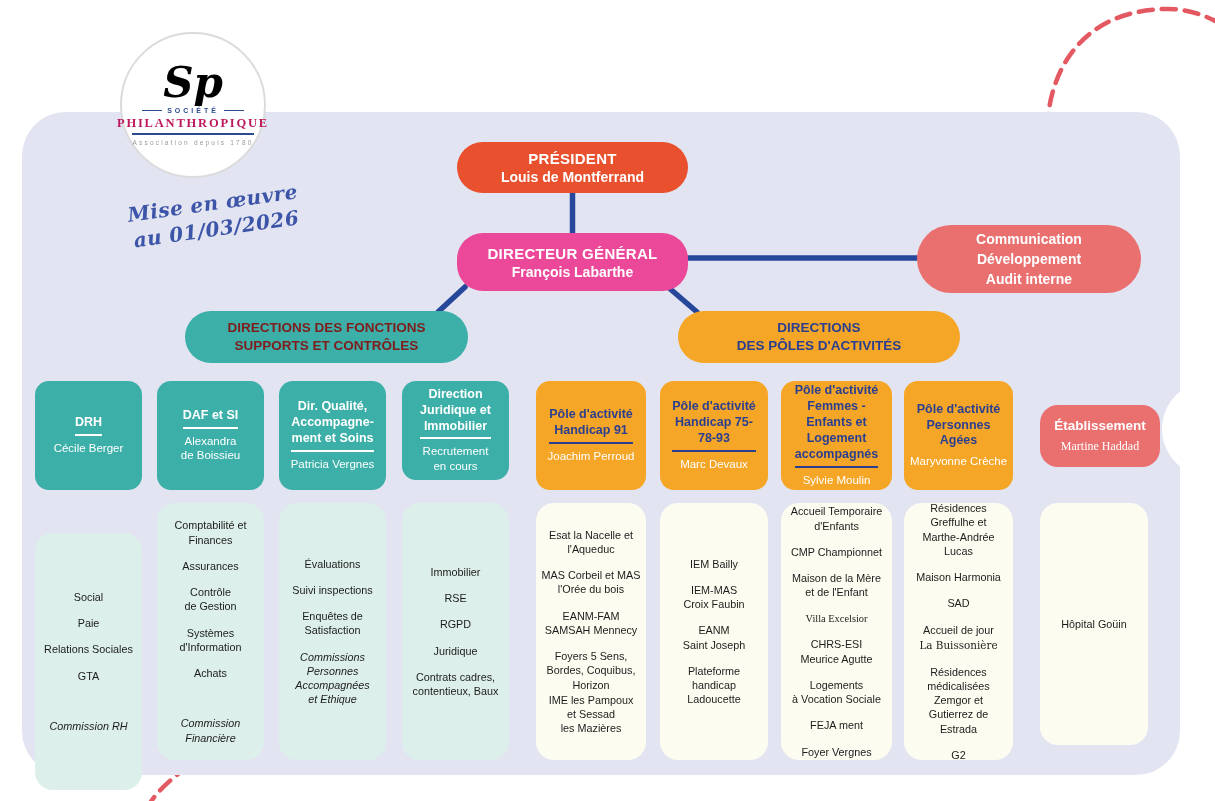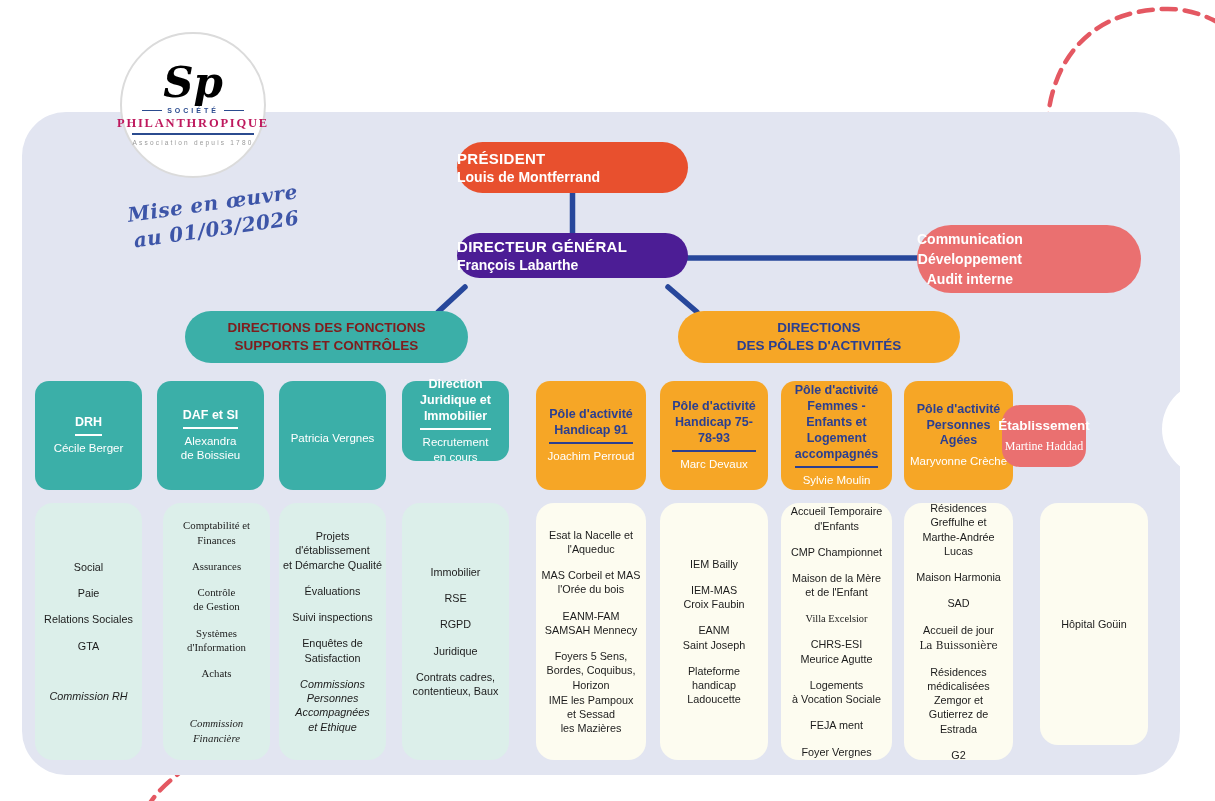--- a/index.html
+++ b/index.html
@@ -16,24 +16,24 @@
   }
   .white-blob {
     position:absolute; left:1162px; top:380px; width:102px; height:98px;
     background:#ffffff; border-radius:50%; z-index:2;
   }
   .connector-svg { position:absolute; left:0; top:0; z-index:3; pointer-events:none; }
 
   
   .node {
     position:absolute; z-index:4; display:flex; flex-direction:column;
-    align-items:flex-start; justify-content:center; text-align:center; color:#fff;
+    align-items:center; justify-content:center; text-align:center; color:#fff;
   }
   .president { left:457px; top:142px; width:231px; height:51px; background:#E8502E; border-radius:26px; }
-  .director  { left:457px; top:233px; width:231px; height:45px; background:#4c1d95; border-radius:26px; }
+  .director  { left:457px; top:233px; width:231px; height:58px; background:#ec4899; border-radius:26px; }
   .node .t { font-size:15px; font-weight:bold; letter-spacing:.3px; }
   .node .n { font-size:14px; font-weight:bold; margin-top:2px; }
   .staff {
     left:917px; top:225px; width:224px; height:68px; background:#EA7070; border-radius:34px;
     font-size:14px; font-weight:bold; line-height:1.45; white-space:pre-line;
   }
   .branch {
     position:absolute; z-index:4; display:flex; align-items:center; justify-content:center;
     text-align:center; font-weight:bold; font-size:13.5px; line-height:1.35;
     white-space:pre-line; border-radius:27px;
@@ -146,61 +146,61 @@
 <div class="branch supports">DIRECTIONS DES FONCTIONS
 SUPPORTS ET CONTRÔLES</div>
 <div class="branch poles">DIRECTIONS
 DES PÔLES D'ACTIVITÉS</div>
 
 <div id="columns">
     <div class="col-header teal" style="left: 35px; top: 381px; width: 107px; height: 109px;">
       <div class="title u">DRH</div>
       <div class="name">Cécile Berger</div>
     </div>
-    <div class="col-list teal" style="left: 35px; top: 503px; width: 107px; height: 257px;">
+    <div class="col-list teal" style="left: 35px; top: 533px; width: 107px; height: 257px;">
       <div class="li">Social</div>
       <div class="li">Paie</div>
       <div class="li">Relations Sociales</div>
       <div class="li">GTA</div>
       <div class="li italic gap">Commission RH</div>
     </div>
     <div class="col-header teal" style="left: 157px; top: 381px; width: 107px; height: 109px;">
       <div class="title u">DAF et SI</div>
       <div class="name">Alexandra
 de Boissieu</div>
     </div>
-    <div class="col-list teal" style="left: 163px; top: 503px; width: 107px; height: 257px; font-family: Liberation Serif, serif;">
+    <div class="col-list teal" style="left: 157px; top: 503px; width: 107px; height: 257px;">
       <div class="li">Comptabilité et
 Finances</div>
       <div class="li">Assurances</div>
       <div class="li">Contrôle
 de Gestion</div>
       <div class="li">Systèmes
 d'Information</div>
       <div class="li">Achats</div>
       <div class="li italic gap">Commission
 Financière</div>
     </div>
     <div class="col-header teal" style="left: 279px; top: 381px; width: 107px; height: 109px;">
+      <div class="title u">Dir. Qualité,
+Accompagne-
+ment et Soins</div>
       <div class="name">Patricia Vergnes</div>
     </div>
     <div class="col-list teal" style="left: 279px; top: 503px; width: 107px; height: 257px;">
-      <div class="li">Projets
-d'établissement
-et Démarche Qualité</div>
       <div class="li">Évaluations</div>
       <div class="li">Suivi inspections</div>
       <div class="li">Enquêtes de
 Satisfaction</div>
       <div class="li italic">Commissions
 Personnes
 Accompagnées
 et Ethique</div>
     </div>
-    <div class="col-header teal" style="left: 402px; top: 381px; width: 107px; height: 80px;">
+    <div class="col-header teal" style="left: 402px; top: 381px; width: 107px; height: 99px;">
       <div class="title u">Direction
 Juridique et
 Immobilier</div>
       <div class="name">Recrutement
 en cours</div>
     </div>
     <div class="col-list teal" style="left: 402px; top: 503px; width: 107px; height: 257px;">
       <div class="li">Immobilier</div>
       <div class="li">RSE</div>
       <div class="li">RGPD</div>
@@ -280,20 +280,20 @@
       <div class="li">SAD</div>
       <div class="li">Accueil de jour</div>
       <div class="li serif">La Buissonière</div>
       <div class="li">Résidences
 médicalisées
 Zemgor et
 Gutierrez de
 Estrada</div>
       <div class="li">G2</div>
     </div>
-    <div class="col-header pink" style="left: 1002px; top: 405px; width: 84px; height: 62px;">
+    <div class="col-header pink" style="left: 1040px; top: 405px; width: 120px; height: 62px;">
       <div class="title">Établissement</div>
       <div class="name serif">Martine Haddad</div>
     </div>
     <div class="col-list pink" style="left: 1040px; top: 503px; width: 108px; height: 242px;">
       <div class="li">Hôpital Goüin</div>
     </div>
   </div>
 
 </body></html>

